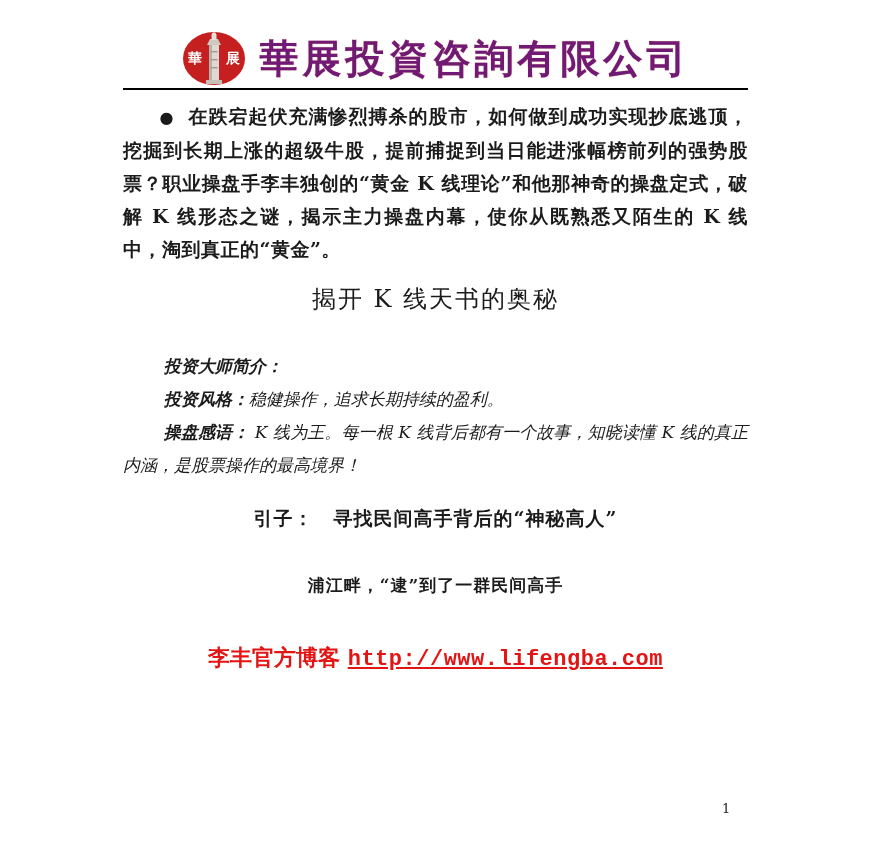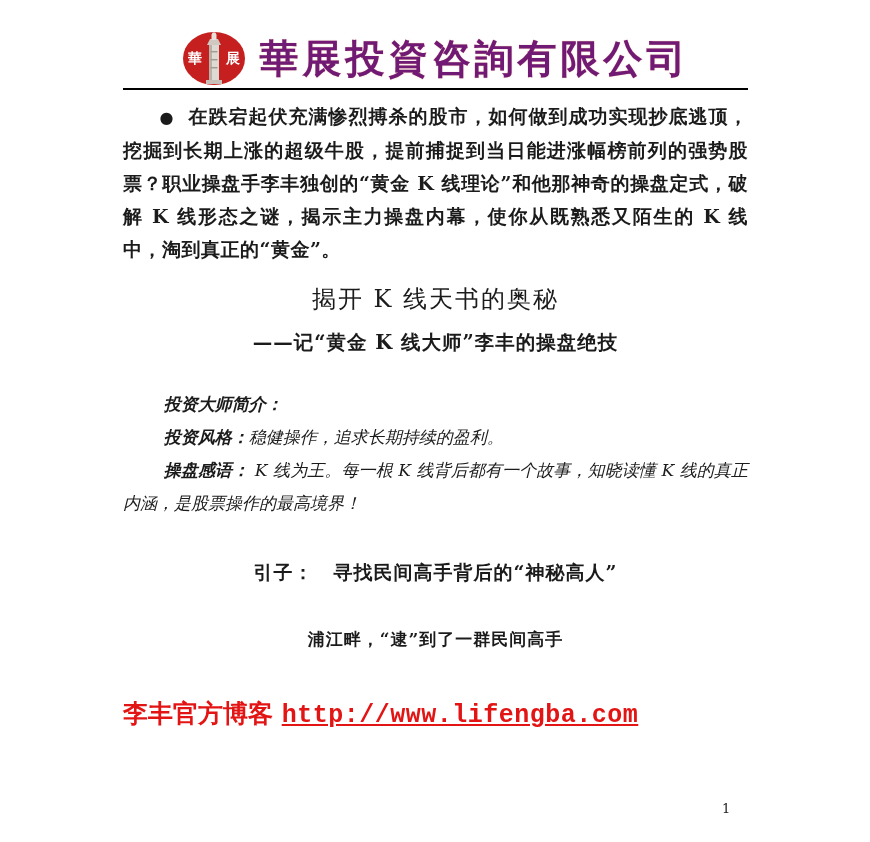--- a/index.html
+++ b/index.html
@@ -83,38 +83,38 @@
   .bio p {
     margin: 0;
     text-align: justify;
     text-indent: 2.4em;
     font-style: italic;
   }
   .bio .label { font-weight: bold; }
   .bio-heading { font-weight: bold; }
   
   .chapter-heading {
-    margin: 40px 0 0 0;
+    margin: 24px 0 0 0;
     text-align: center;
     font-size: 19px;
     font-weight: bold;
     letter-spacing: 1px;
   }
   .section-subheading {
     margin: 42px 0 0 0;
     text-align: center;
     font-size: 17px;
     font-weight: bold;
     letter-spacing: 1px;
   }
   
   .blog-line {
     margin: 46px 0 0 0;
-    text-align: left;
-    font-size: 25px;
+    text-align: center;
+    font-size: 22px;
     font-weight: bold;
     color: #e31414;
   }
   .blog-url {
     font-family: "Liberation Mono", "DejaVu Sans Mono", monospace;
     font-weight: bold;
     color: #e31414;
     text-decoration: underline;
     letter-spacing: 0.5px;
     cursor: pointer;
@@ -151,21 +151,20 @@
       <text x="51" y="32" text-anchor="middle" font-size="14" font-weight="bold" fill="#ffffff">展</text>
     </svg>
     <div class="company-name">華展投資咨詢有限公司</div>
   </div>
 
   <hr class="header-rule">
 
   <p class="intro"><span class="indent"></span><span class="bullet">●</span><span>在跌宕起伏充满惨烈搏杀的股市，如何做到成功实现抄底逃顶，挖掘到长期上涨的超级牛股，提前捕捉到当日能进涨幅榜前列的强势股票？职业操盘手李丰独创的“黄金 K 线理论”和他那神奇的操盘定式，破解 K 线形态之谜，揭示主力操盘内幕，使你从既熟悉又陌生的 K 线中，淘到真正的“黄金”。</span></p>
 
   <h1 class="doc-title">揭开 K 线天书的奥秘</h1>
-  <h2 class="doc-subtitle">——记“黄金 K 线大师”李丰的操盘绝技</h2>
 
   <div class="bio">
     <p class="bio-heading">投资大师简介：</p>
     <p><span class="label">投资风格：</span><span>稳健操作，追求长期持续的盈利。</span></p>
     <p><span class="label">操盘感语：</span><span> K 线为王。每一根 K 线背后都有一个故事，知晓读懂 K 线的真正内涵，是股票操作的最高境界！</span></p>
   </div>
 
   <div class="chapter-heading">引子：　寻找民间高手背后的“神秘高人”</div>
   <div class="section-subheading">浦江畔，“逮”到了一群民间高手</div>
 

